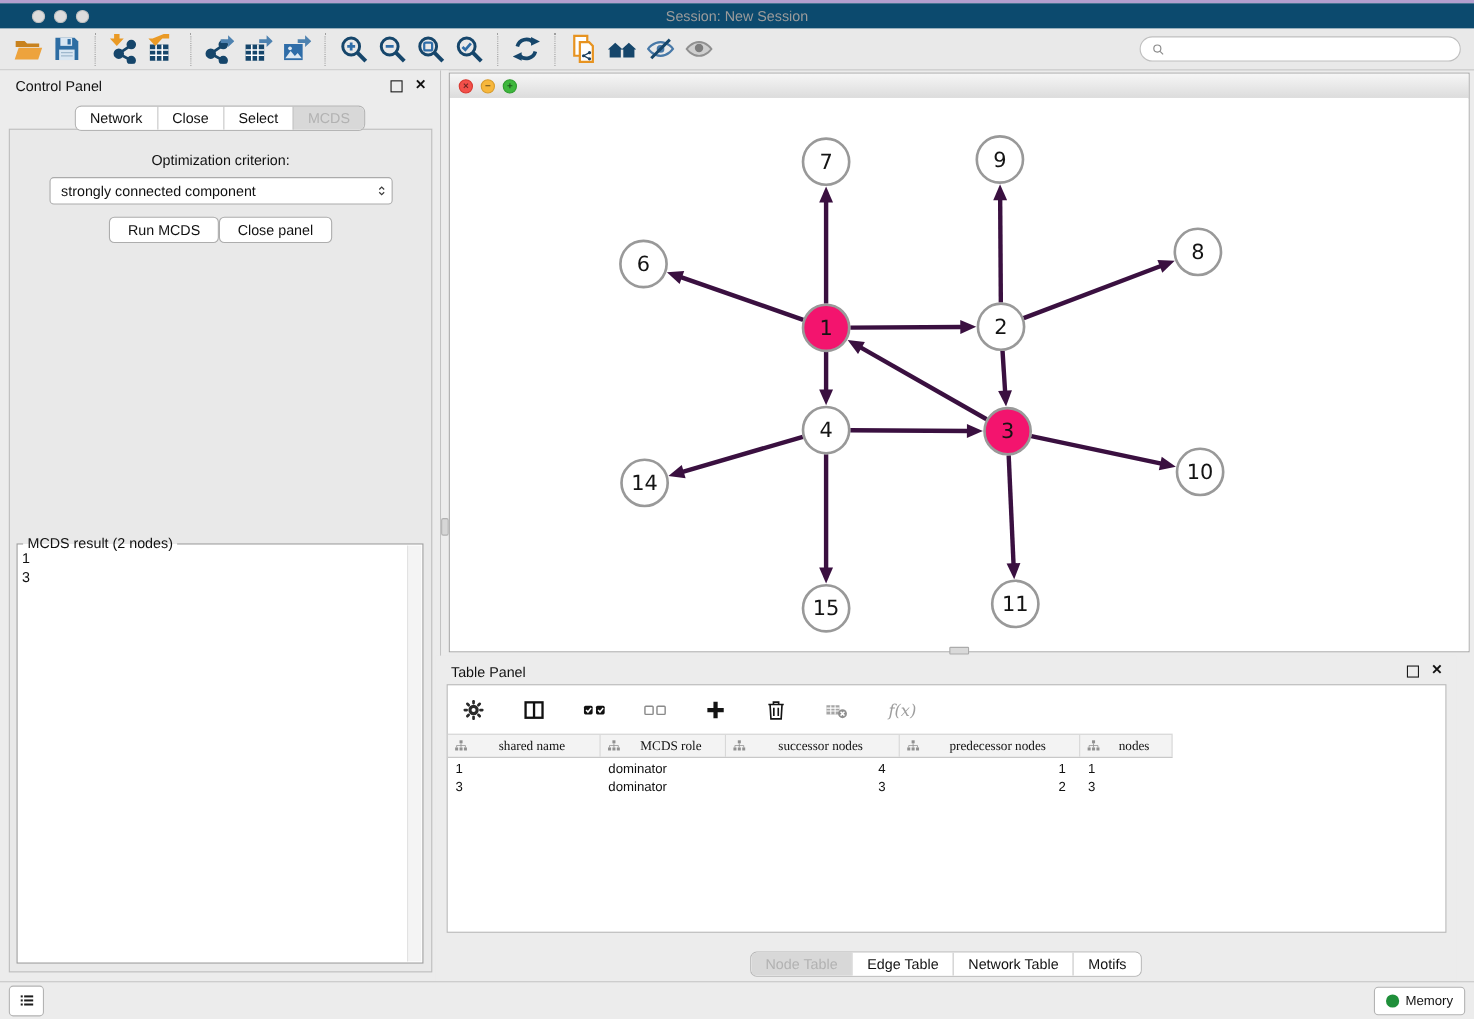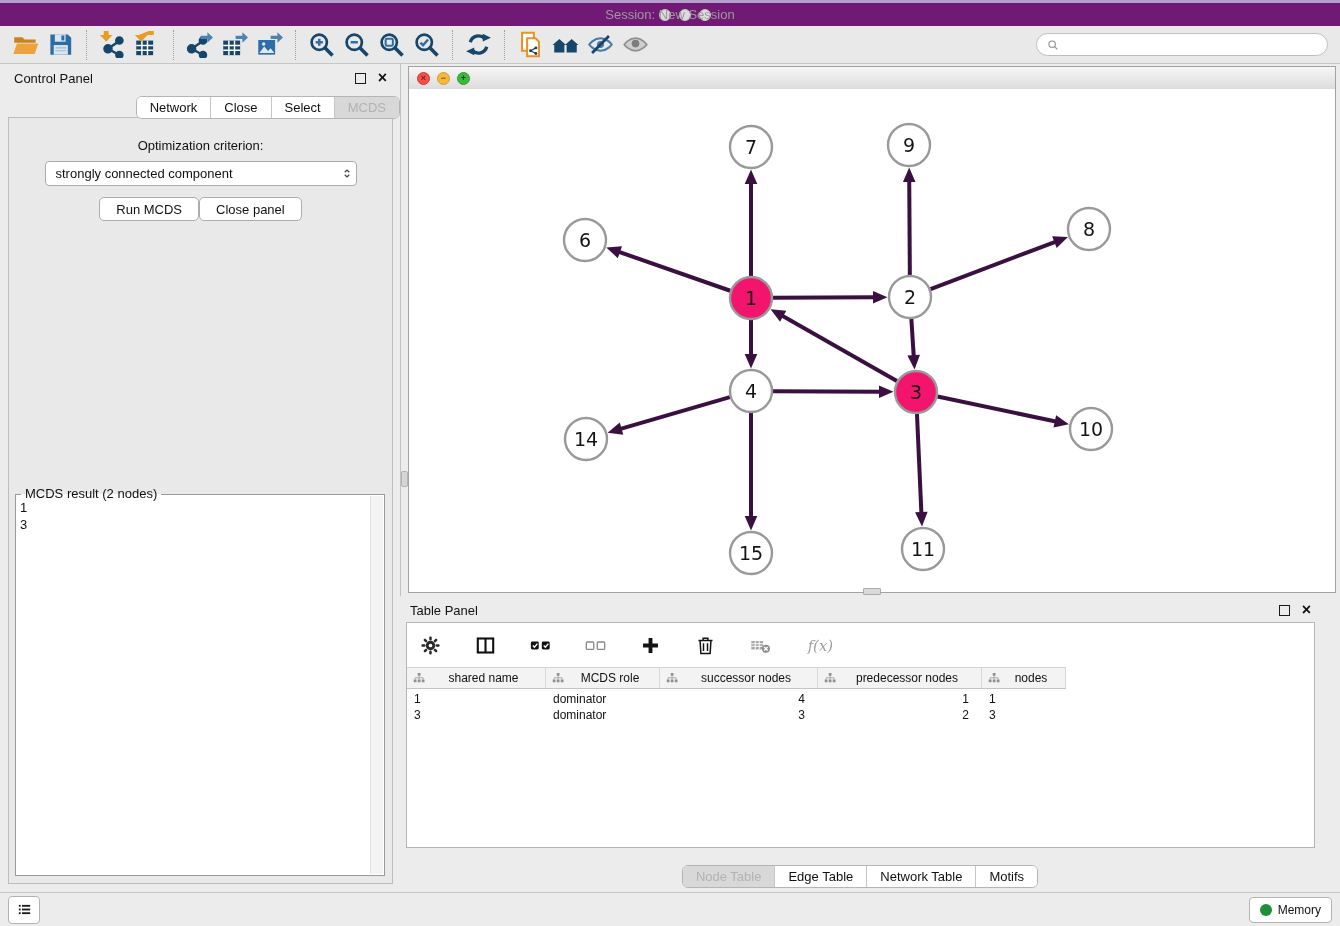--- a/index.html
+++ b/index.html
@@ -1,21 +1,21 @@
 <!DOCTYPE html>
 <html><head>
 <meta charset="utf-8">
 <style>
   html,body{margin:0;padding:0;}
   body{width:1340px;height:926px;position:relative;background:#ececec;
        font-family:"Liberation Sans",sans-serif;overflow:hidden;color:#111;}
   .accent{position:absolute;top:0;left:0;right:0;height:3px;background:#b49fce;}
   
-  .titlebar{position:absolute;top:3px;left:0;right:0;height:23px;background:#701a75;
-            display:flex;align-items:center;padding-left:29px;justify-content:center;}
+  .titlebar{position:absolute;top:3px;left:0;right:0;height:23px;background:#0c4a6e;
+            display:flex;align-items:center;padding-left:29px;}
   .mac-dots{display:flex;gap:8px;}
   .tl-dot{width:12px;height:12px;border-radius:50%;background:#dcdcdc;border:1px solid #c2c2c2;box-sizing:border-box;}
   .title-text{position:absolute;left:0;right:0;text-align:center;color:#9b9b9b;font-size:13px;}
   
   .toolbar{position:absolute;top:26px;left:0;right:0;height:38px;background:#e9e9e9;
            border-bottom:1px solid #c6c6c6;display:flex;align-items:center;
            padding:0 12px 0 8px;box-sizing:border-box;}
   .tb-icons{display:flex;align-items:center;}
   .tb-btn{display:inline-flex;width:35px;height:32px;align-items:center;justify-content:center;}
   .tb-ic svg{width:27px;height:27px;display:block;}
@@ -24,21 +24,21 @@
              border:1px solid #bfbfbf;border-radius:12px;padding:0 9px;box-sizing:border-box;gap:5px;}
   .tb-search .s-ic svg{width:14px;height:14px;display:block;}
   .tb-search input{border:none;outline:none;flex:1;font-size:13px;background:transparent;font-family:inherit;}
   
   .control-panel{position:absolute;left:0;top:64px;width:401px;bottom:34px;background:#ececec;
                  border-right:1px solid #c2c2c2;box-sizing:border-box;}
   .panel-header{height:28px;display:flex;align-items:center;padding:0 13px 0 14px;font-size:13px;}
   .win-ctrls{margin-left:auto;display:flex;align-items:center;gap:12px;}
   .float-ic{width:9px;height:9px;border:1.5px solid #1a1a1a;display:inline-block;}
   .close-ic{font-weight:900;font-size:16px;line-height:12px;color:#111;}
-  .seg-row{display:flex;justify-content:flex-end;position:relative;z-index:2;margin-top:4px;}
+  .seg-row{display:flex;justify-content:center;position:relative;z-index:2;margin-top:4px;}
   .seg{display:inline-flex;border:1px solid #b5b5b5;border-radius:6px;overflow:hidden;background:#fff;height:21px;}
   .seg .tab{display:flex;align-items:center;padding:0 13px;font-size:13px;color:#111;
             border-left:1px solid #c6c6c6;background:#fff;white-space:nowrap;}
   .seg .tab:first-child{border-left:none;}
   .seg .tab.selected{background:#d8d8d8;color:#b2b2b2;}
   .cp-box{position:absolute;left:8px;right:7px;top:53px;bottom:8px;border:1px solid #bdbdbd;background:#e9e9e9;}
   .opt-label{margin-top:20px;text-align:center;font-size:13px;}
   .select{margin:8px auto 0;width:312px;height:25px;display:flex;align-items:center;
           border:1px solid #ababab;border-radius:4px;background:#fff;font-size:13px;
           box-sizing:border-box;padding-left:10px;}
@@ -75,21 +75,21 @@
   .table-panel{position:absolute;left:396px;top:596px;width:928px;bottom:34px;background:#ececec;}
   .tp-box{position:absolute;left:10px;right:9px;top:26px;height:226px;background:#fff;
           border:1px solid #b5b5b5;box-sizing:border-box;overflow:hidden;}
   .tp-toolbar{height:44px;display:flex;align-items:center;padding:0 13px;gap:34px;}
   .tp-btn{display:inline-flex;align-items:center;justify-content:center;}
   .tp-btn svg{width:21px;height:21px;display:block;}
   .tp-btn.fx svg{width:28px;}
   .nt-header{display:flex;height:20px;border-top:1px solid #d4d4d4;border-bottom:1px solid #c4c4c4;
              background:#f3f3f3;width:659px;}
   .nt-th{display:flex;align-items:center;border-right:1px solid #d8d8d8;font-size:12px;
-         box-sizing:border-box;padding:0 3px 0 6px;}
+         box-sizing:border-box;padding:0 3px 0 6px;font-family:Liberation Serif, serif;}
   .nt-th .lbl{flex:1;text-align:center;white-space:nowrap;overflow:hidden;}
   .nt-th .tree svg{width:12px;height:12px;display:block;}
   .nt-body{margin-top:2px;}
   .nt-row{display:flex;height:16px;font-size:12px;align-items:center;width:659px;}
   .nt-cell{box-sizing:border-box;white-space:nowrap;overflow:hidden;}
   .nt-cell.al{padding-left:7px;text-align:left;}
   .nt-cell.ar{padding-right:13px;text-align:right;}
   .tp-tabs{position:absolute;left:0;right:0;top:269px;display:flex;justify-content:center;}
   
   .statusbar{position:absolute;left:0;right:0;bottom:0;height:34px;background:#ececec;border-top:1px solid #c6c6c6;

